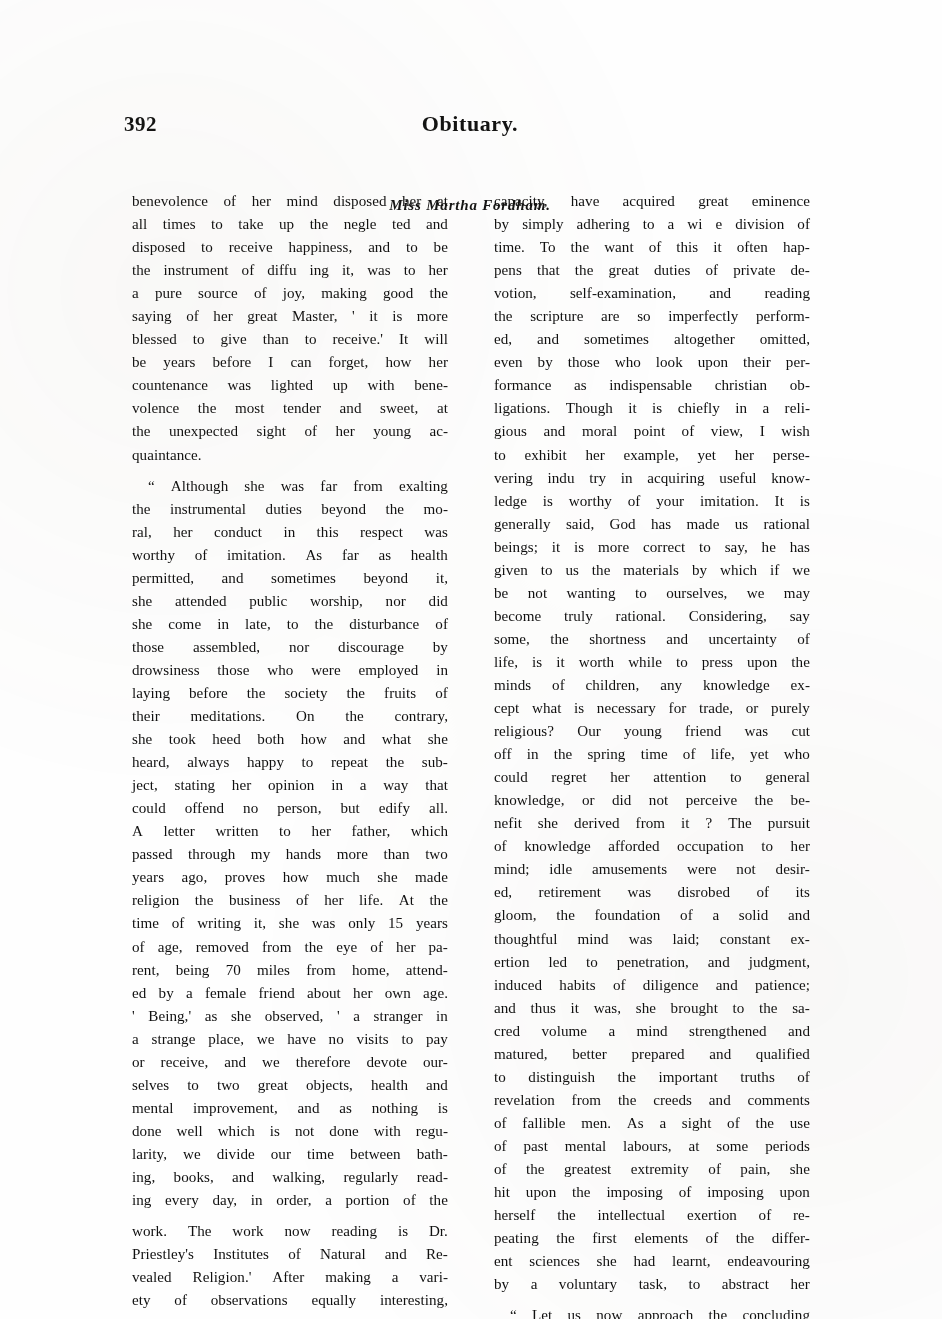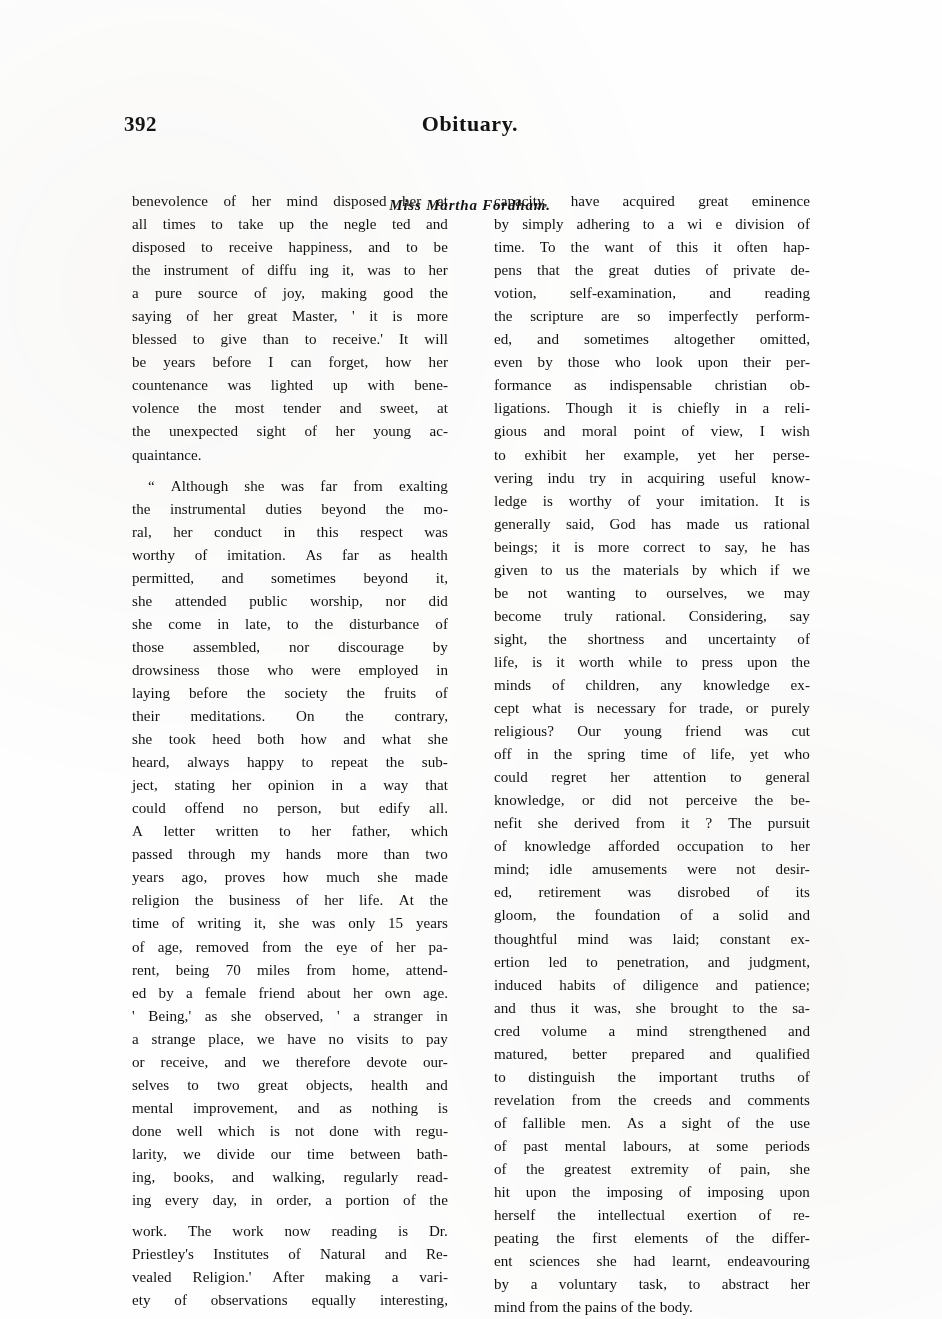--- a/index.html
+++ b/index.html
@@ -742,21 +742,21 @@
             <span>may</span>
           </div>
           <div class="ln j">
             <span>become</span>
             <span>truly</span>
             <span>rational.</span>
             <span>Considering,</span>
             <span>say</span>
           </div>
           <div class="ln j">
-            <span>sight,</span>
+            <span>some,</span>
             <span>the</span>
             <span>shortness</span>
             <span>and</span>
             <span>uncertainty</span>
             <span>of</span>
           </div>
           <div class="ln j">
             <span>life,</span>
             <span>is</span>
             <span>it</span>
@@ -995,21 +995,20 @@
           </div>
           <div class="ln j">
             <span>by</span>
             <span>a</span>
             <span>voluntary</span>
             <span>task,</span>
             <span>to</span>
             <span>abstract</span>
             <span>her</span>
           </div>
-          <div class="ln">mind from the pains of the body.</div>
         </div>
         <div class="para">
           <div class="ln j" style="padding-left: 16px;">
             <span>“</span>
             <span>Let</span>
             <span>us</span>
             <span>now</span>
             <span>approach</span>
             <span>the</span>
             <span>concluding</span>

